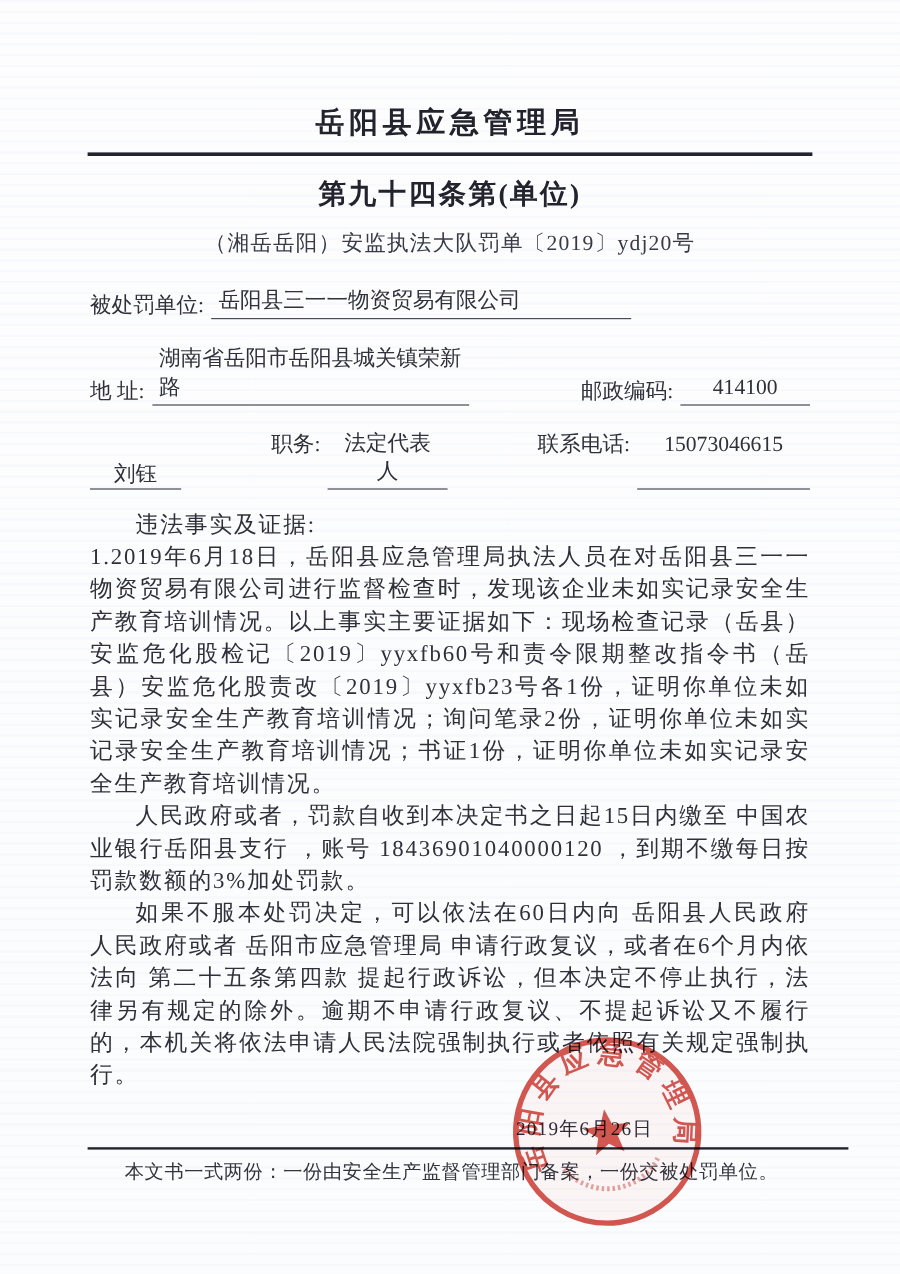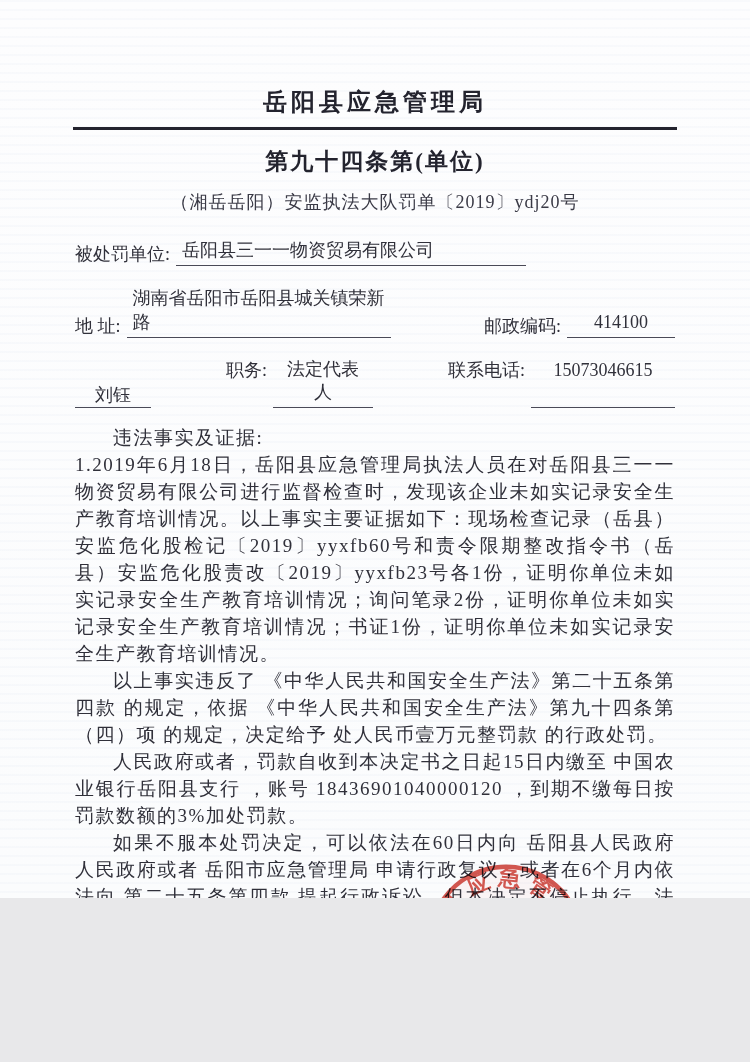--- a/index.html
+++ b/index.html
@@ -1,18 +1,18 @@
 <!DOCTYPE html>
 <html lang="zh"><head>
 <meta charset="utf-8">
 <style>
   html,body{margin:0;padding:0;background:#e8e8ea;}
   .page{
     position:relative;
-    width:750px;height:898px;
+    width:750px;height:1062px;
     margin:0 auto;
     background:
       repeating-linear-gradient(180deg, rgba(205,215,232,0.10) 0 2px, rgba(255,255,255,0) 2px 9px),
       linear-gradient(180deg,#fdfdfe,#fbfcfd);
     color:#30303a;
     font-family:"Liberation Serif","DejaVu Serif",serif;
     overflow:hidden;
   }
   .content{padding:86px 75px 0 75px;}
 
@@ -103,21 +103,20 @@
         <span class="flabel ml-auto">联系电话:</span>
         <span class="fill w-phone">15073046615</span>
       </div>
     </div>
 
     <div class="body-text">
       <div class="section-heading">违法事实及证据:</div>
 
       <p class="para"><span class="u">1.2019年6月18日，岳阳县应急管理局执法人员在对岳阳县三一一物资贸易有限公司进行监督检查时，发现该企业未如实记录安全生产教育培训情况。以上事实主要证据如下：现场检查记录（岳县）安监危化股检记〔2019〕yyxfb60号和责令限期整改指令书（岳县）安监危化股责改〔2019〕yyxfb23号各1份，证明你单位未如实记录安全生产教育培训情况；询问笔录2份，证明你单位未如实记录安全生产教育培训情况；书证1份，证明你单位未如实记录安全生产教育培训情况。</span></p>
 
-      <p class="para indent"><span>以上事实违反了 </span><span class="fill-inline">《中华人民共和国安全生产法》第二十五条第四款</span><span> 的规定，依据 </span><span class="fill-inline">《中华人民共和国安全生产法》第九十四条第（四）项</span><span> 的规定，决定给予 </span><span class="fill-inline">处人民币壹万元整罚款</span><span> 的行政处罚。</span></p>
 
       <p class="para indent"><span>人民政府或者，罚款自收到本决定书之日起15日内缴至 </span><span class="fill-inline">中国农业银行岳阳县支行</span><span> ，账号 </span><span class="fill-inline">18436901040000120</span><span> ，到期不缴每日按罚款数额的3%加处罚款。</span></p>
 
       <p class="para indent"><span>如果不服本处罚决定，可以依法在60日内向 </span><span class="fill-inline">岳阳县人民政府</span><span> 人民政府或者 </span><span class="fill-inline">岳阳市应急管理局</span><span> 申请行政复议，或者在6个月内依法向 </span><span class="fill-inline">第二十五条第四款</span><span> 提起行政诉讼，但本决定不停止执行，法律另有规定的除外。逾期不申请行政复议、不提起诉讼又不履行的，本机关将依法申请人民法院强制执行或者依照有关规定强制执行。</span></p>
     </div>
   </div>
 
   <div class="sign-date">2019年6月26日</div>
   <div class="footer-rule"></div>
   <div class="footer-note">本文书一式两份：一份由安全生产监督管理部门备案，一份交被处罚单位。</div>

